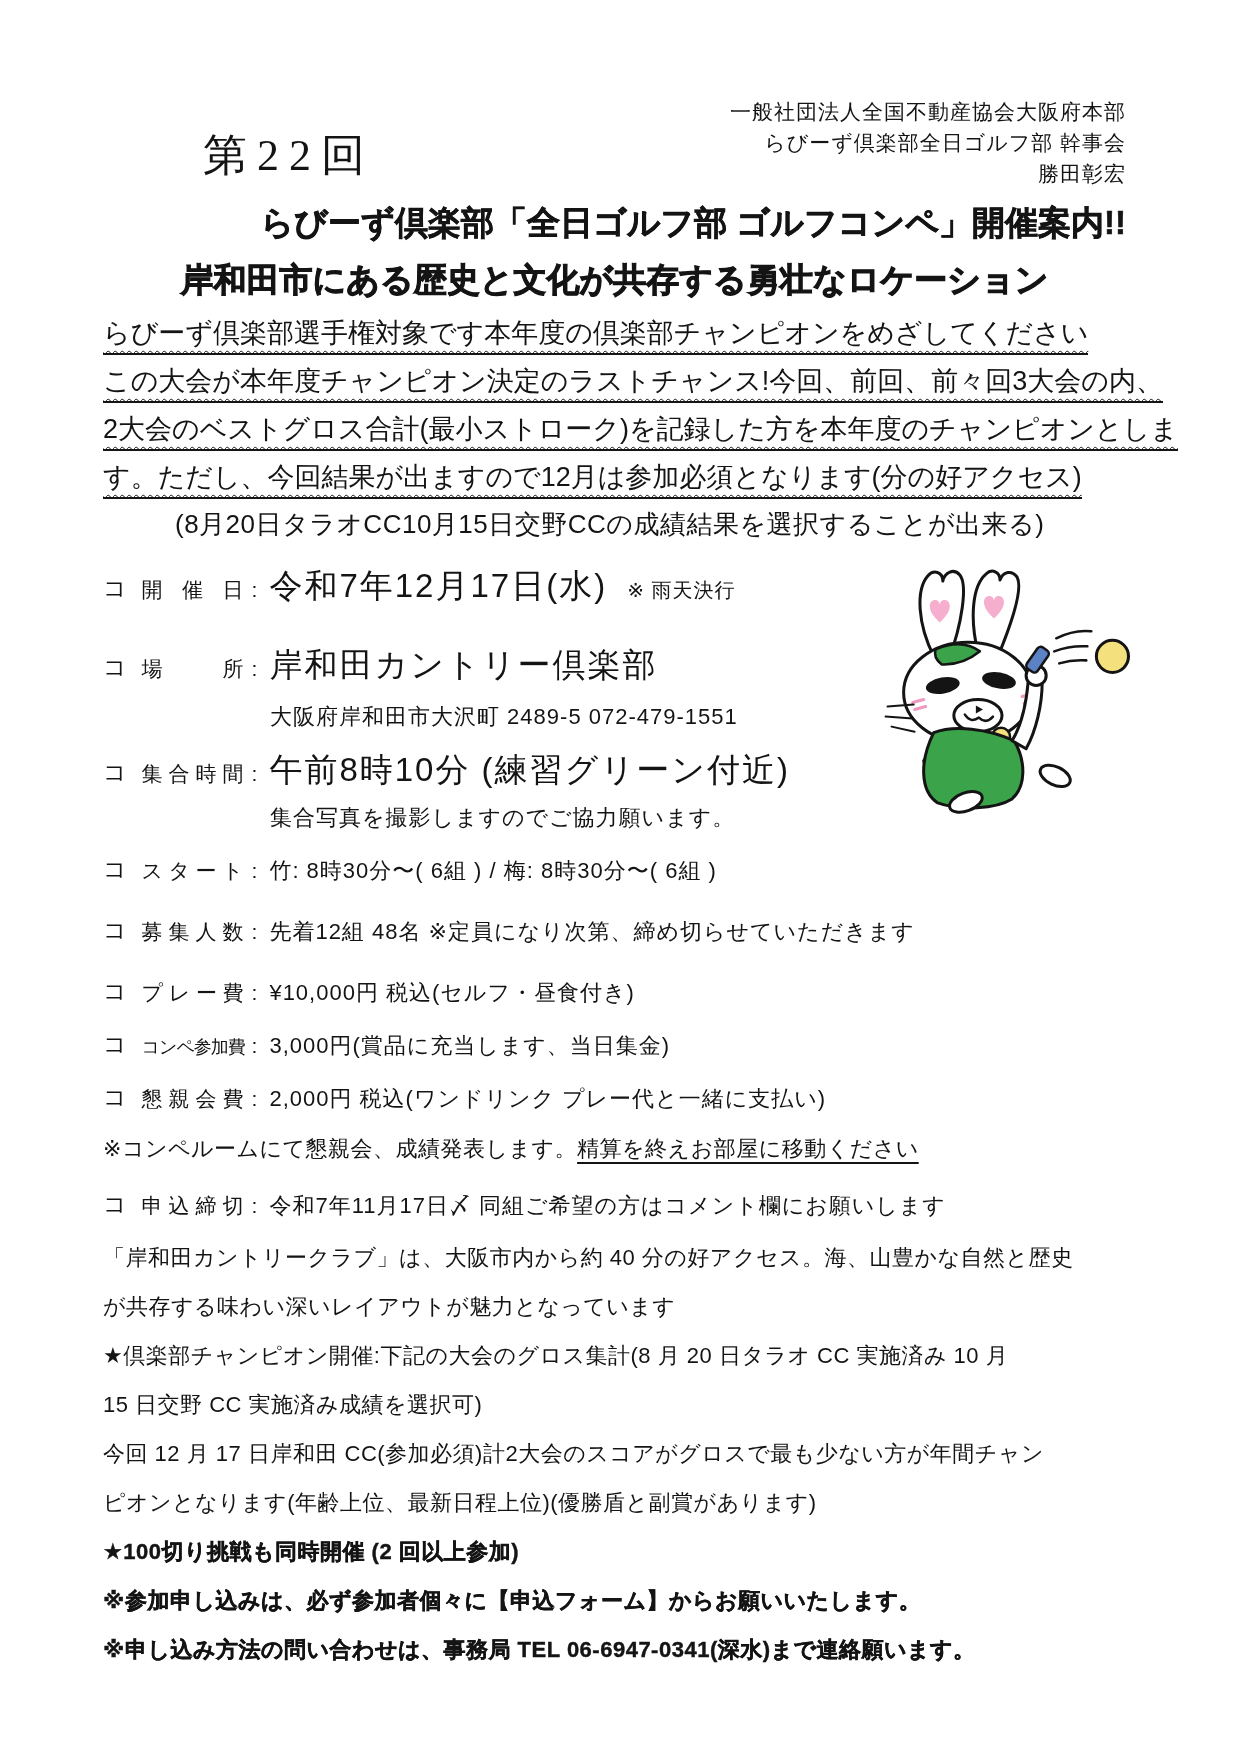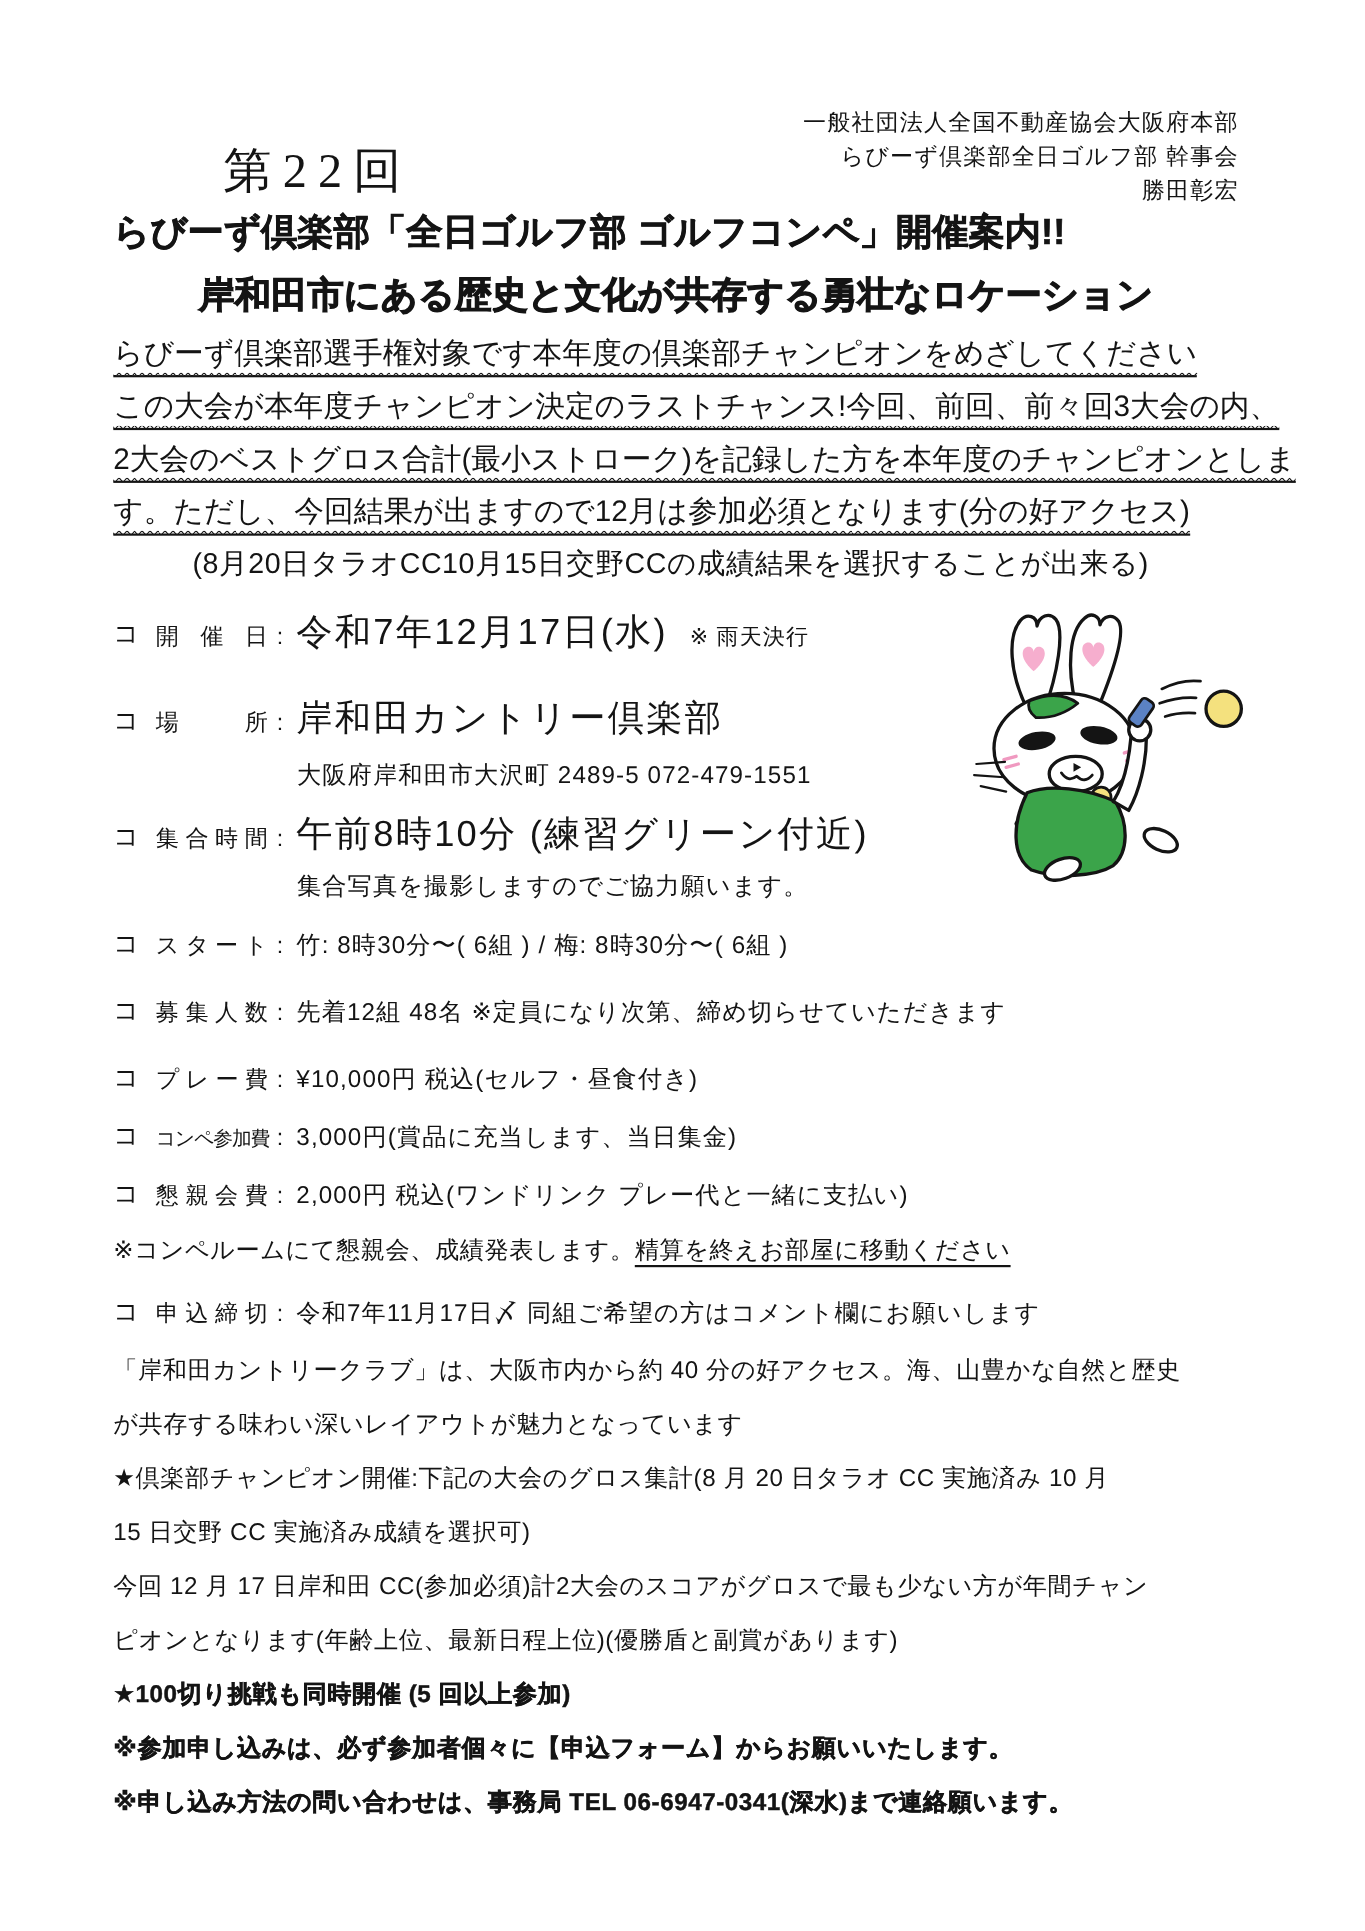--- a/index.html
+++ b/index.html
@@ -20,21 +20,21 @@
   .page{position:relative;width:1241px;height:1755px;overflow:hidden;background:#fff;}
   .content{position:absolute;left:103px;top:0;width:1023px;}
 
   
   .header{display:flex;justify-content:space-between;align-items:flex-start;padding-top:96px;}
   .round{margin-left:100px;margin-top:30px;font-family:"Liberation Serif","DejaVu Serif",serif;
          font-size:44px;letter-spacing:10px;font-weight:500;}
   .org{text-align:right;font-size:21px;line-height:31px;letter-spacing:1px;}
 
   
-  .title-main{margin-top:0;text-align:left;font-size:33px;font-weight:bold;letter-spacing:0px;
+  .title-main{margin-top:12px;text-align:right;font-size:33px;font-weight:bold;letter-spacing:0px;
               -webkit-text-stroke:0.6px var(--ink);}
   .title-sub{margin-top:12px;text-align:center;font-size:33px;font-weight:bold;letter-spacing:0px;
              -webkit-text-stroke:1px var(--ink);}
 
   
   .intro{margin-top:12px;font-size:27px;}
   .intro .iline{
     display:table;white-space:nowrap;margin-top:8px;padding-bottom:2px;
     border-bottom:2px solid var(--ink);
     text-decoration:underline;text-decoration-style:wavy;text-decoration-thickness:1px;
@@ -226,19 +226,19 @@
       </div>
     </div>
 
     <div class="paragraphs">
       <div class="pline">「岸和田カントリークラブ」は、大阪市内から約 40 分の好アクセス。海、山豊かな自然と歴史</div>
       <div class="pline">が共存する味わい深いレイアウトが魅力となっています</div>
       <div class="pline">★倶楽部チャンピオン開催:下記の大会のグロス集計(8 月 20 日タラオ CC 実施済み 10 月</div>
       <div class="pline">15 日交野 CC 実施済み成績を選択可)</div>
       <div class="pline">今回 12 月 17 日岸和田 CC(参加必須)計2大会のスコアがグロスで最も少ない方が年間チャン</div>
       <div class="pline">ピオンとなります(年齢上位、最新日程上位)(優勝盾と副賞があります)</div>
-      <div class="pline bold">★100切り挑戦も同時開催 (5 回以上参加)</div>
+      <div class="pline bold">★100切り挑戦も同時開催 (2 回以上参加)</div>
       <div class="pline bold">※参加申し込みは、必ず参加者個々に【申込フォーム】からお願いいたします。</div>
       <div class="pline bold">※申し込み方法の問い合わせは、事務局 TEL 06-6947-0341(深水)まで連絡願います。</div>
     </div>
 
   </div>
 </div>
 
 </body></html>

